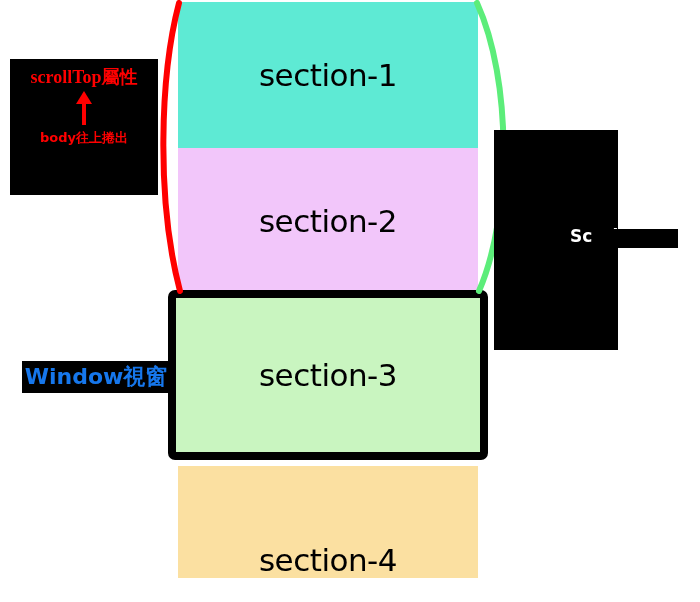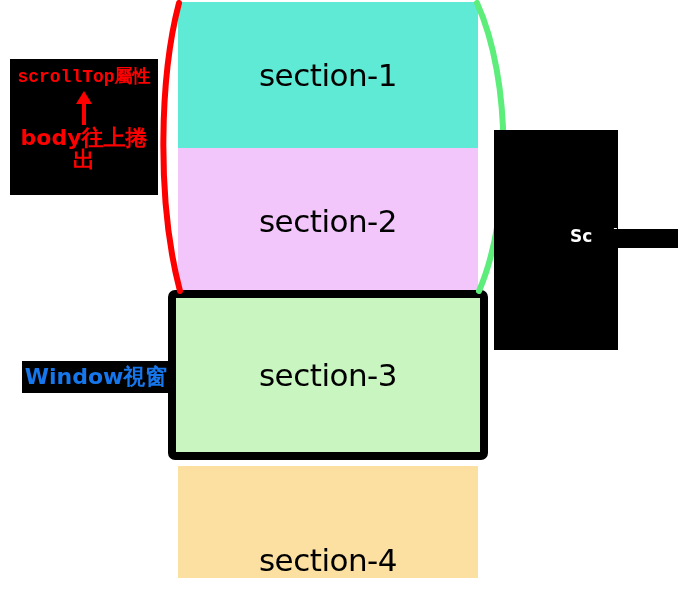--- a/index.html
+++ b/index.html
@@ -82,38 +82,38 @@
     width: 148px;
     height: 136px;
     display: flex;
     flex-direction: column;
     align-items: center;
     justify-content: flex-start;
     padding-top: 8px;
   }
   .annot-red-text {
     color: #ff0000;
-    font-family: Liberation Mono, monospace;
+    font-family: Liberation Serif, serif;
     font-weight: bold;
     font-size: 18px;
     line-height: 21px;
     white-space: nowrap;
   }
   #scrolltop-arrow {
     width: 30px;
     height: 34px;
     margin: 3px 0 2px 0;
   }
   .annot-red-text-lower {
     color: #ff0000;
     font-family: "DejaVu Sans", sans-serif;
     font-weight: bold;
-    font-size: 22px;
+    font-size: 13px;
     line-height: 22px;
-    text-align: center;
+    text-align: right;
   }
 
   #window-annotation {
     left: 22px;
     top: 361px;
     width: 148px;
     height: 32px;
     display: flex;
     align-items: center;
     justify-content: center;

